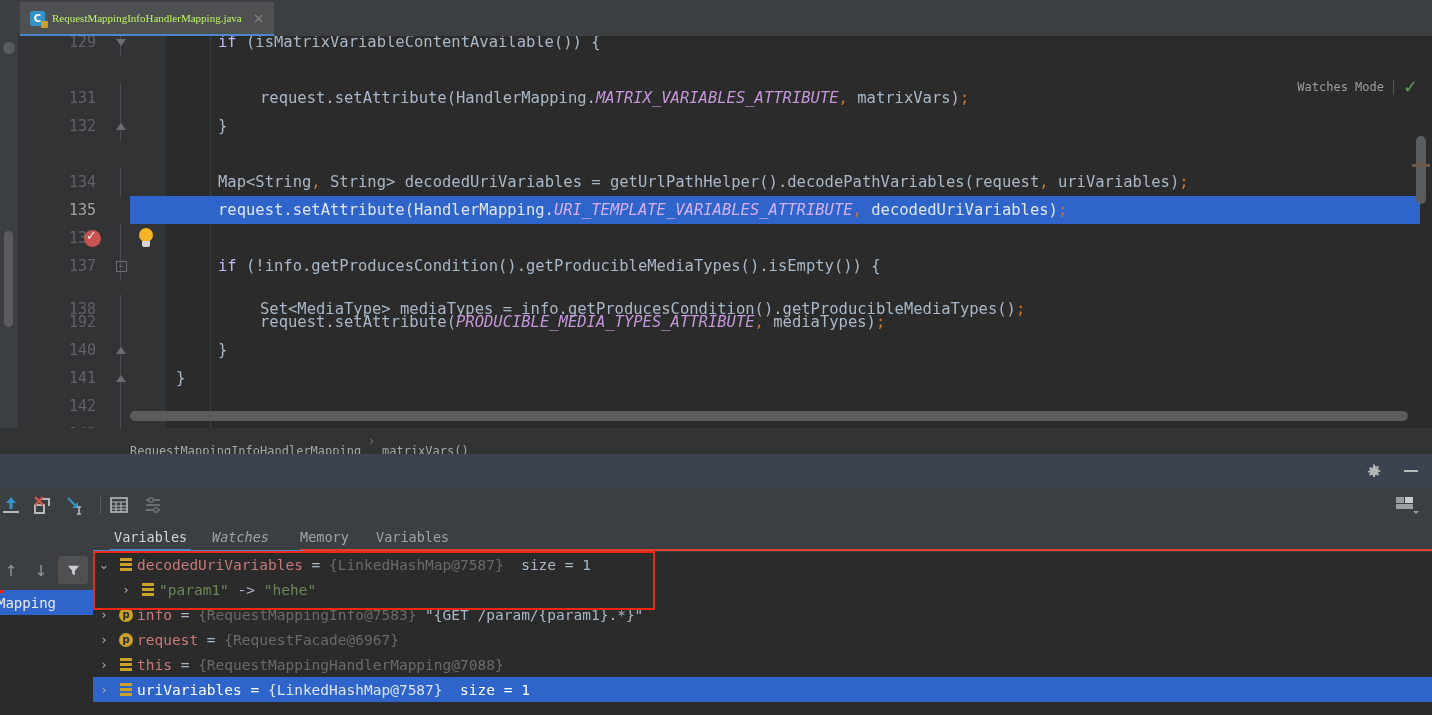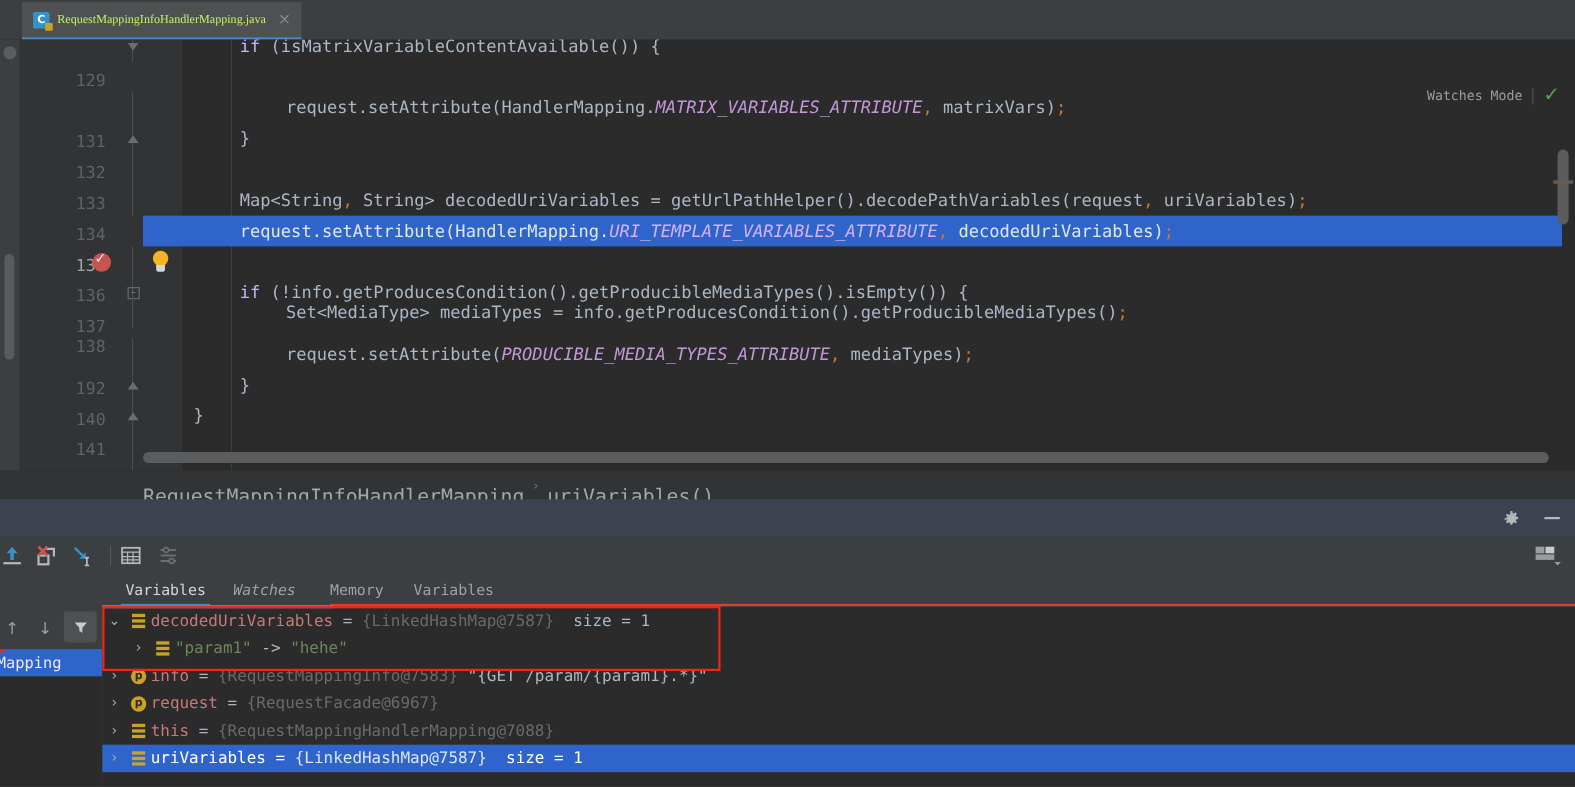--- a/index.html
+++ b/index.html
@@ -72,21 +72,20 @@
     position: absolute; left: 166px; top: 0; right: 0; height: 392px;
     background: #2b2b2b;
   }
 
   .row { position: absolute; left: 0; width: 1432px; height: 28px; }
   .lineno {
     position: absolute; left: 18px; width: 78px; height: 28px;
     text-align: right; line-height: 28px;
     font-size: 15px; color: #606366;
     font-family: "DejaVu Sans Mono", monospace;
-    margin-top: 31px;
   }
   .lineno.cur { color: #a4a3a3; }
   .code {
     position: absolute; left: 166px; height: 28px; line-height: 28px;
     font-size: 15.5px; color: #a9b7c6; white-space: pre;
     font-family: "DejaVu Sans Mono", monospace;
   }
   .row.highlight .codebg {
     position: absolute; left: 130px; right: 12px; top: 0; height: 28px;
     background: #2f65ca;
@@ -180,21 +179,21 @@
     background: #5a5c5e; border-radius: 5px;
   }
 
   
   .breadcrumb {
     position: absolute; left: 0; top: 428px; width: 1432px; height: 26px;
     background: #313335; display: flex; align-items: center;
     padding-left: 130px; gap: 8px;
   }
   .bc-item {
-    font-family: "DejaVu Sans Mono", monospace; font-size: 18px; color: #a4a6a8; margin-top: 20px;
+    font-family: "DejaVu Sans Mono", monospace; font-size: 12px; color: #a4a6a8; margin-top: 20px;
   }
   .bc-sep {
     font-family: "DejaVu Sans", sans-serif; font-size: 12px; color: #6e7173;
   }
 
   
   .dbg-header {
     position: absolute; left: 0; top: 454px; width: 1432px; height: 34px;
     background: #3c4250;
   }
@@ -376,24 +375,20 @@
 
     <div class="row" style="top:76px;">
       <div class="lineno">132</div>
       <div class="fold-line"></div>
       <div class="fold">
           <div class="fold-arrowup"></div>
         </div>
       <div class="code" style="left:218px;">}</div>
     </div>
 
-    <div class="row" style="top:104px;">
-      <div class="lineno">133</div>
-      <div class="fold-line"></div>
-    </div>
 
     <div class="row" style="top:132px;">
       <div class="lineno">134</div>
       <div class="fold-line"></div>
       <div class="code" style="left:218px;">Map&lt;String<span class="pn">,</span> String&gt; decodedUriVariables = getUrlPathHelper().decodePathVariables(request<span class="pn">,</span> uriVariables)<span class="pn">;</span></div>
     </div>
 
     <div class="row highlight" style="top:160px;">
       <div class="codebg"></div>
       <div class="lineno cur">135</div>
@@ -407,21 +402,21 @@
 
     <div class="row" style="top:216px;">
       <div class="lineno">137</div>
       <div class="fold-line"></div>
       <div class="fold">
           <div class="fold-box">–</div>
         </div>
       <div class="code" style="left:218px;"><span class="k">if</span> (!info.getProducesCondition().getProducibleMediaTypes().isEmpty()) {</div>
     </div>
 
-    <div class="row" style="top:234px;">
+    <div class="row" style="top:259px;">
       <div class="lineno">138</div>
       <div class="fold-line"></div>
       <div class="code" style="left:260px;">Set&lt;MediaType&gt; mediaTypes = info.getProducesCondition().getProducibleMediaTypes()<span class="pn">;</span></div>
     </div>
 
     <div class="row" style="top:272px;">
       <div class="lineno">192</div>
       <div class="fold-line"></div>
       <div class="code" style="left:260px;">request.setAttribute(<span class="cn">PRODUCIBLE_MEDIA_TYPES_ATTRIBUTE</span><span class="pn">,</span> mediaTypes)<span class="pn">;</span></div>
     </div>
@@ -468,21 +463,21 @@
     <div class="ed-vscroll"></div>
     <div class="ed-vmark"></div>
     <div class="ed-hscroll-track">
       <div class="ed-hscroll"></div>
     </div>
   </div>
 
   <div class="breadcrumb">
     <span class="bc-item">RequestMappingInfoHandlerMapping</span>
     <span class="bc-sep">›</span>
-    <span class="bc-item">uriVariables()</span>
+    <span class="bc-item">matrixVars()</span>
   </div>
 
   <div class="dbg-header">
     <div class="hdr-btn" style="right:48px;">
       <svg class="gear-svg" viewBox="0 0 16 16" aria-hidden="true">
         <path fill="#b6b9bb" d="M8 5.1A2.9 2.9 0 1 0 8 10.9 2.9 2.9 0 0 0 8 5.1zm0 1.6a1.3 1.3 0 1 1 0 2.6 1.3 1.3 0 0 1 0-2.6z"></path>
         <path fill="#b6b9bb" d="M7.1 0.6h1.8l0.25 1.7 1.25 0.52 1.37-1.03 1.27 1.27-1.03 1.37 0.52 1.25 1.7 0.25v1.8l-1.7 0.25-0.52 1.25 1.03 1.37-1.27 1.27-1.37-1.03-1.25 0.52-0.25 1.7H7.1l-0.25-1.7-1.25-0.52-1.37 1.03-1.27-1.27 1.03-1.37-0.52-1.25L1.77 8.9V7.1l1.7-0.25 0.52-1.25L2.96 4.23l1.27-1.27 1.37 1.03 1.25-0.52z" opacity="0.95"></path>
       </svg>
     </div>
     <div class="minimize"></div>

